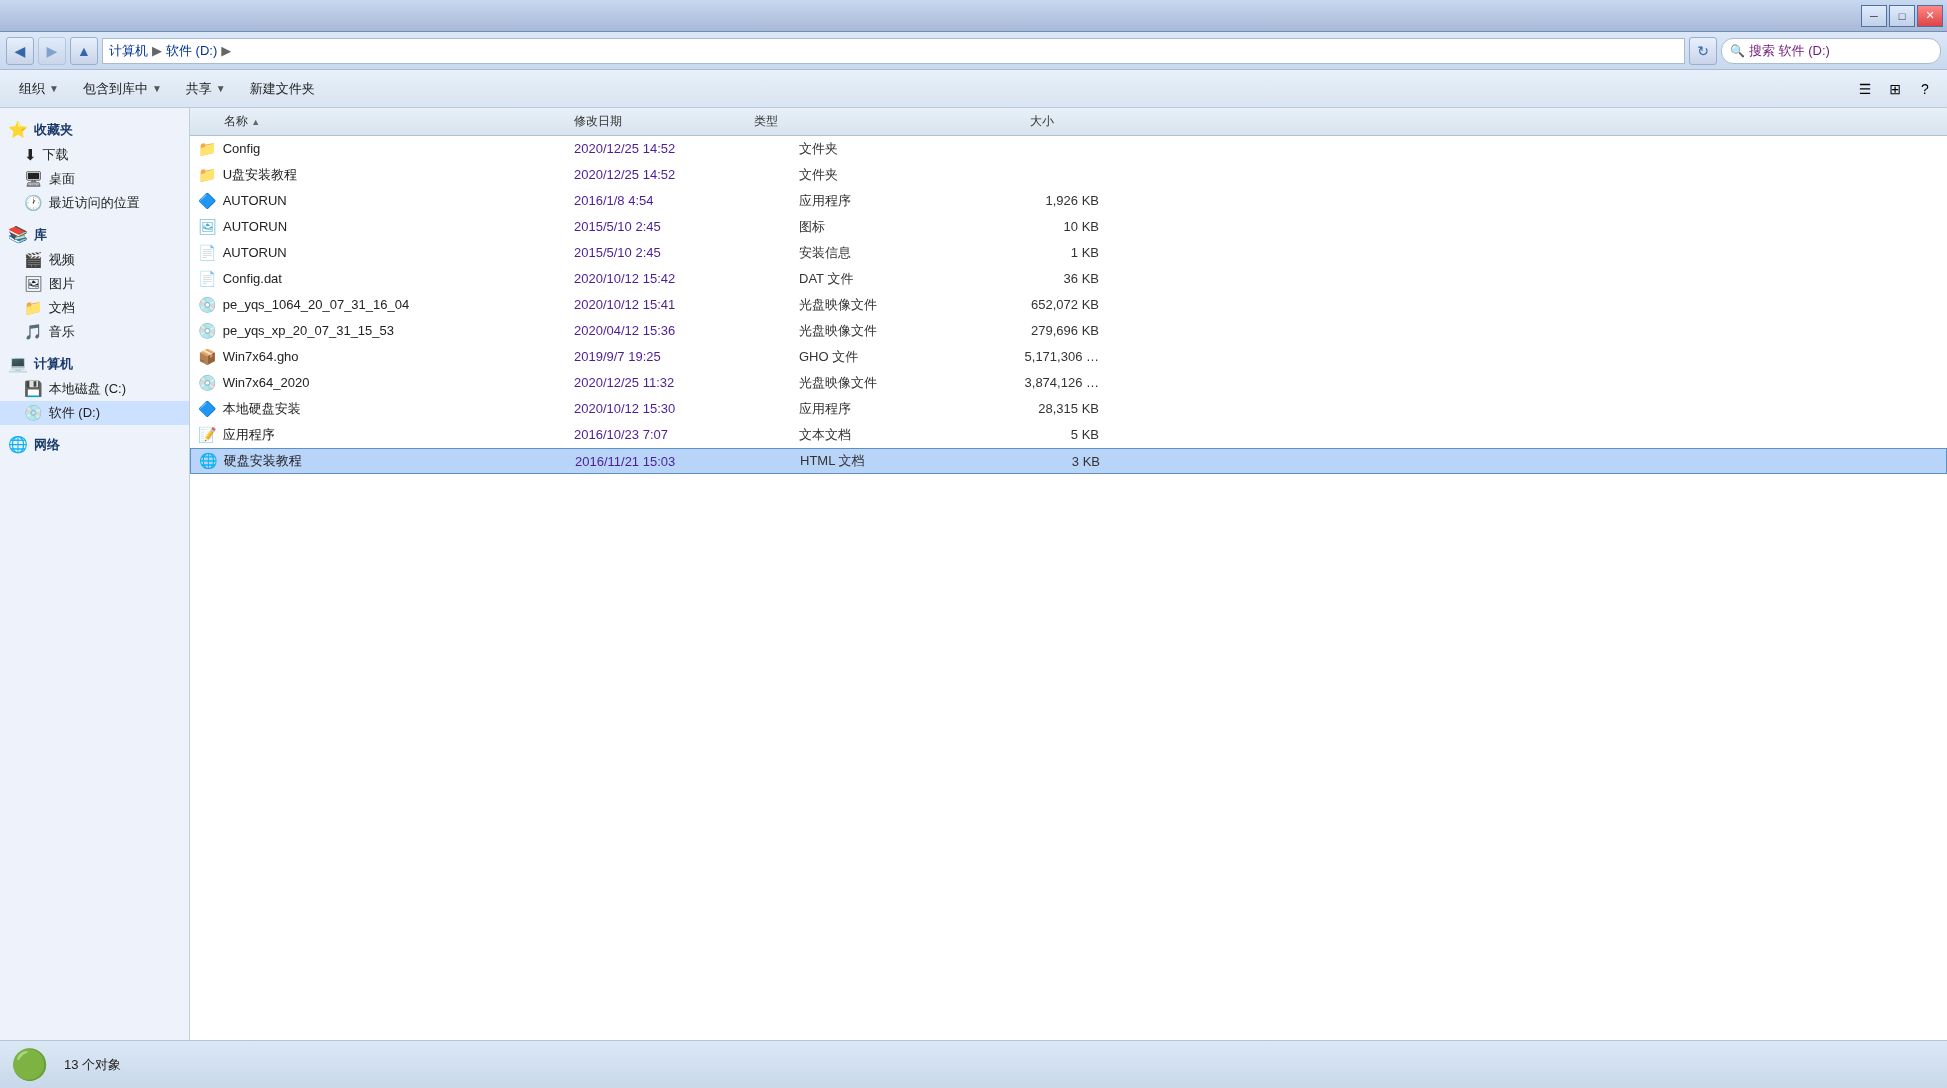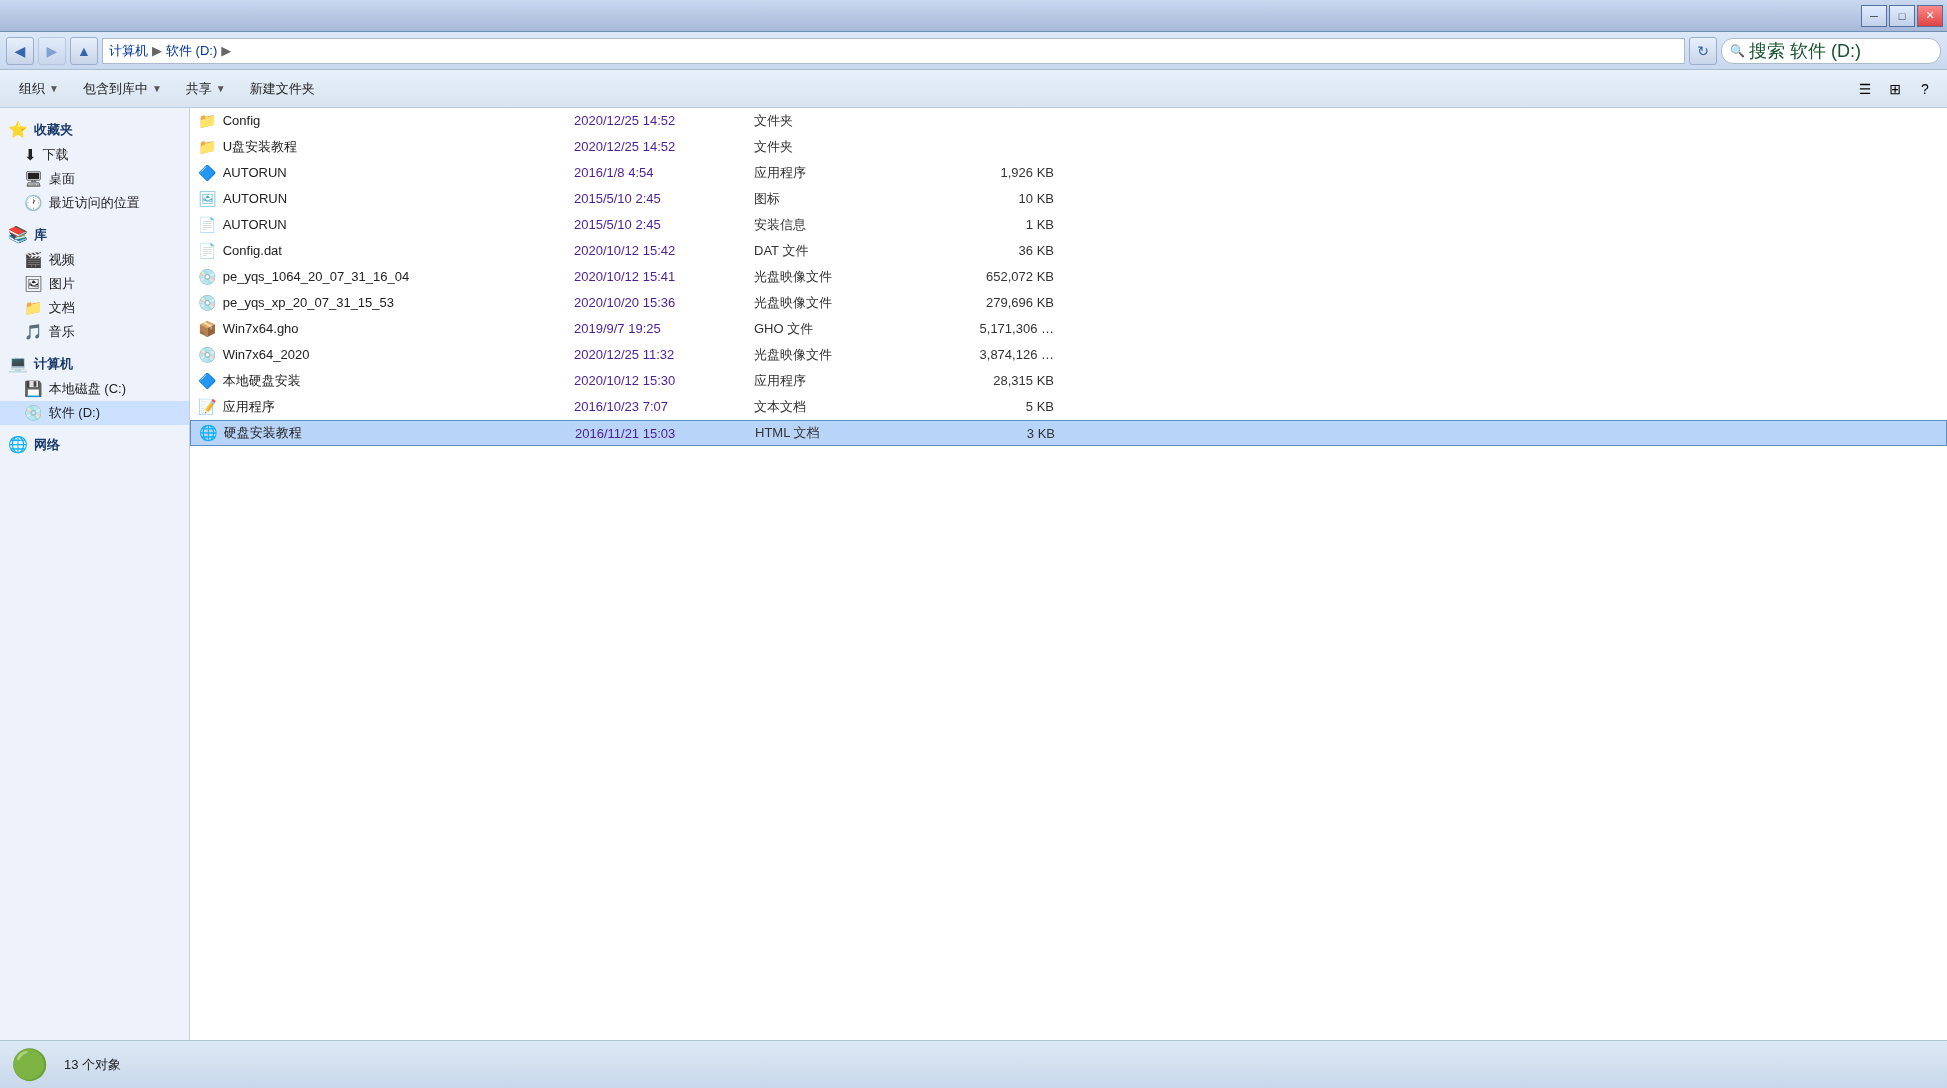--- a/index.html
+++ b/index.html
@@ -246,21 +246,21 @@
       display: flex;
       align-items: center;
       gap: 6px;
       padding-left: 4px;
       white-space: nowrap;
       overflow: hidden;
       text-overflow: ellipsis;
     }
     .file-icon { font-size: 15px; flex-shrink: 0; }
     .file-date { width: 180px; color: #4c1d95; }
-    .file-type { width: 160px; color: #333; }
+    .file-type { width: 160px; color: #333; margin-left: 45px; }
     .file-size { width: 140px; text-align: right; color: #333; }
 
     
     .status-bar {
       height: 48px;
       background: linear-gradient(to bottom, #dce8f5, #c8d8ea);
       border-top: 1px solid #b0c4d8;
       display: flex;
       align-items: center;
       padding: 0 12px;
@@ -312,21 +312,21 @@
   <div class="nav-btn">▲</div>
   <div class="address-path">
     <span class="address-path-item">计算机</span>
     <span class="path-sep">▶</span>
     <span class="address-path-item">软件 (D:)</span>
     <span class="path-sep">▶</span>
   </div>
   <div class="refresh-btn">↻</div>
   <div class="search-box">
     <span>🔍</span>
-    <span style="color:#14532d;font-size:18px">搜索 软件 (D:)</span>
+    <span style="color:#701a75;font-size:13px">搜索 软件 (D:)</span>
   </div>
 </div>
 
 <div class="toolbar">
   <div class="toolbar-btn">
     <span>组织</span>
     <span class="arrow">▼</span>
   </div>
   <div class="toolbar-btn">
     <span>包含到库中</span>
@@ -409,20 +409,35 @@
     <div class="sidebar-section">
       <div class="sidebar-group-header">
         <span class="icon">🌐</span>
         <span>网络</span>
       </div>
     </div>
   </div>
 
   <div class="content-area">
 
+    <div class="col-headers">
+      <div class="col-name">
+        <span>名称</span>
+        <span class="col-header-arrow"> ▲</span>
+      </div>
+      <div class="col-date">
+        <span>修改日期</span>
+      </div>
+      <div class="col-type">
+        <span>类型</span>
+      </div>
+      <div class="col-size">
+        <span>大小</span>
+      </div>
+    </div>
 
     <div class="file-list">
 
       <div class="file-row">
         <div class="file-name">
           <span class="file-icon folder-icon">📁</span>
           <span>Config</span>
         </div>
         <div class="file-date">2020/12/25 14:52</div>
         <div class="file-type">文件夹</div>
@@ -487,21 +502,21 @@
         <div class="file-date">2020/10/12 15:41</div>
         <div class="file-type">光盘映像文件</div>
         <div class="file-size">652,072 KB</div>
       </div>
 
       <div class="file-row">
         <div class="file-name">
           <span class="file-icon iso-icon">💿</span>
           <span>pe_yqs_xp_20_07_31_15_53</span>
         </div>
-        <div class="file-date">2020/10/20 15:36</div>
+        <div class="file-date">2020/04/12 15:36</div>
         <div class="file-type">光盘映像文件</div>
         <div class="file-size">279,696 KB</div>
       </div>
 
       <div class="file-row">
         <div class="file-name">
           <span class="file-icon gho-icon">📦</span>
           <span>Win7x64.gho</span>
         </div>
         <div class="file-date">2019/9/7 19:25</div>

